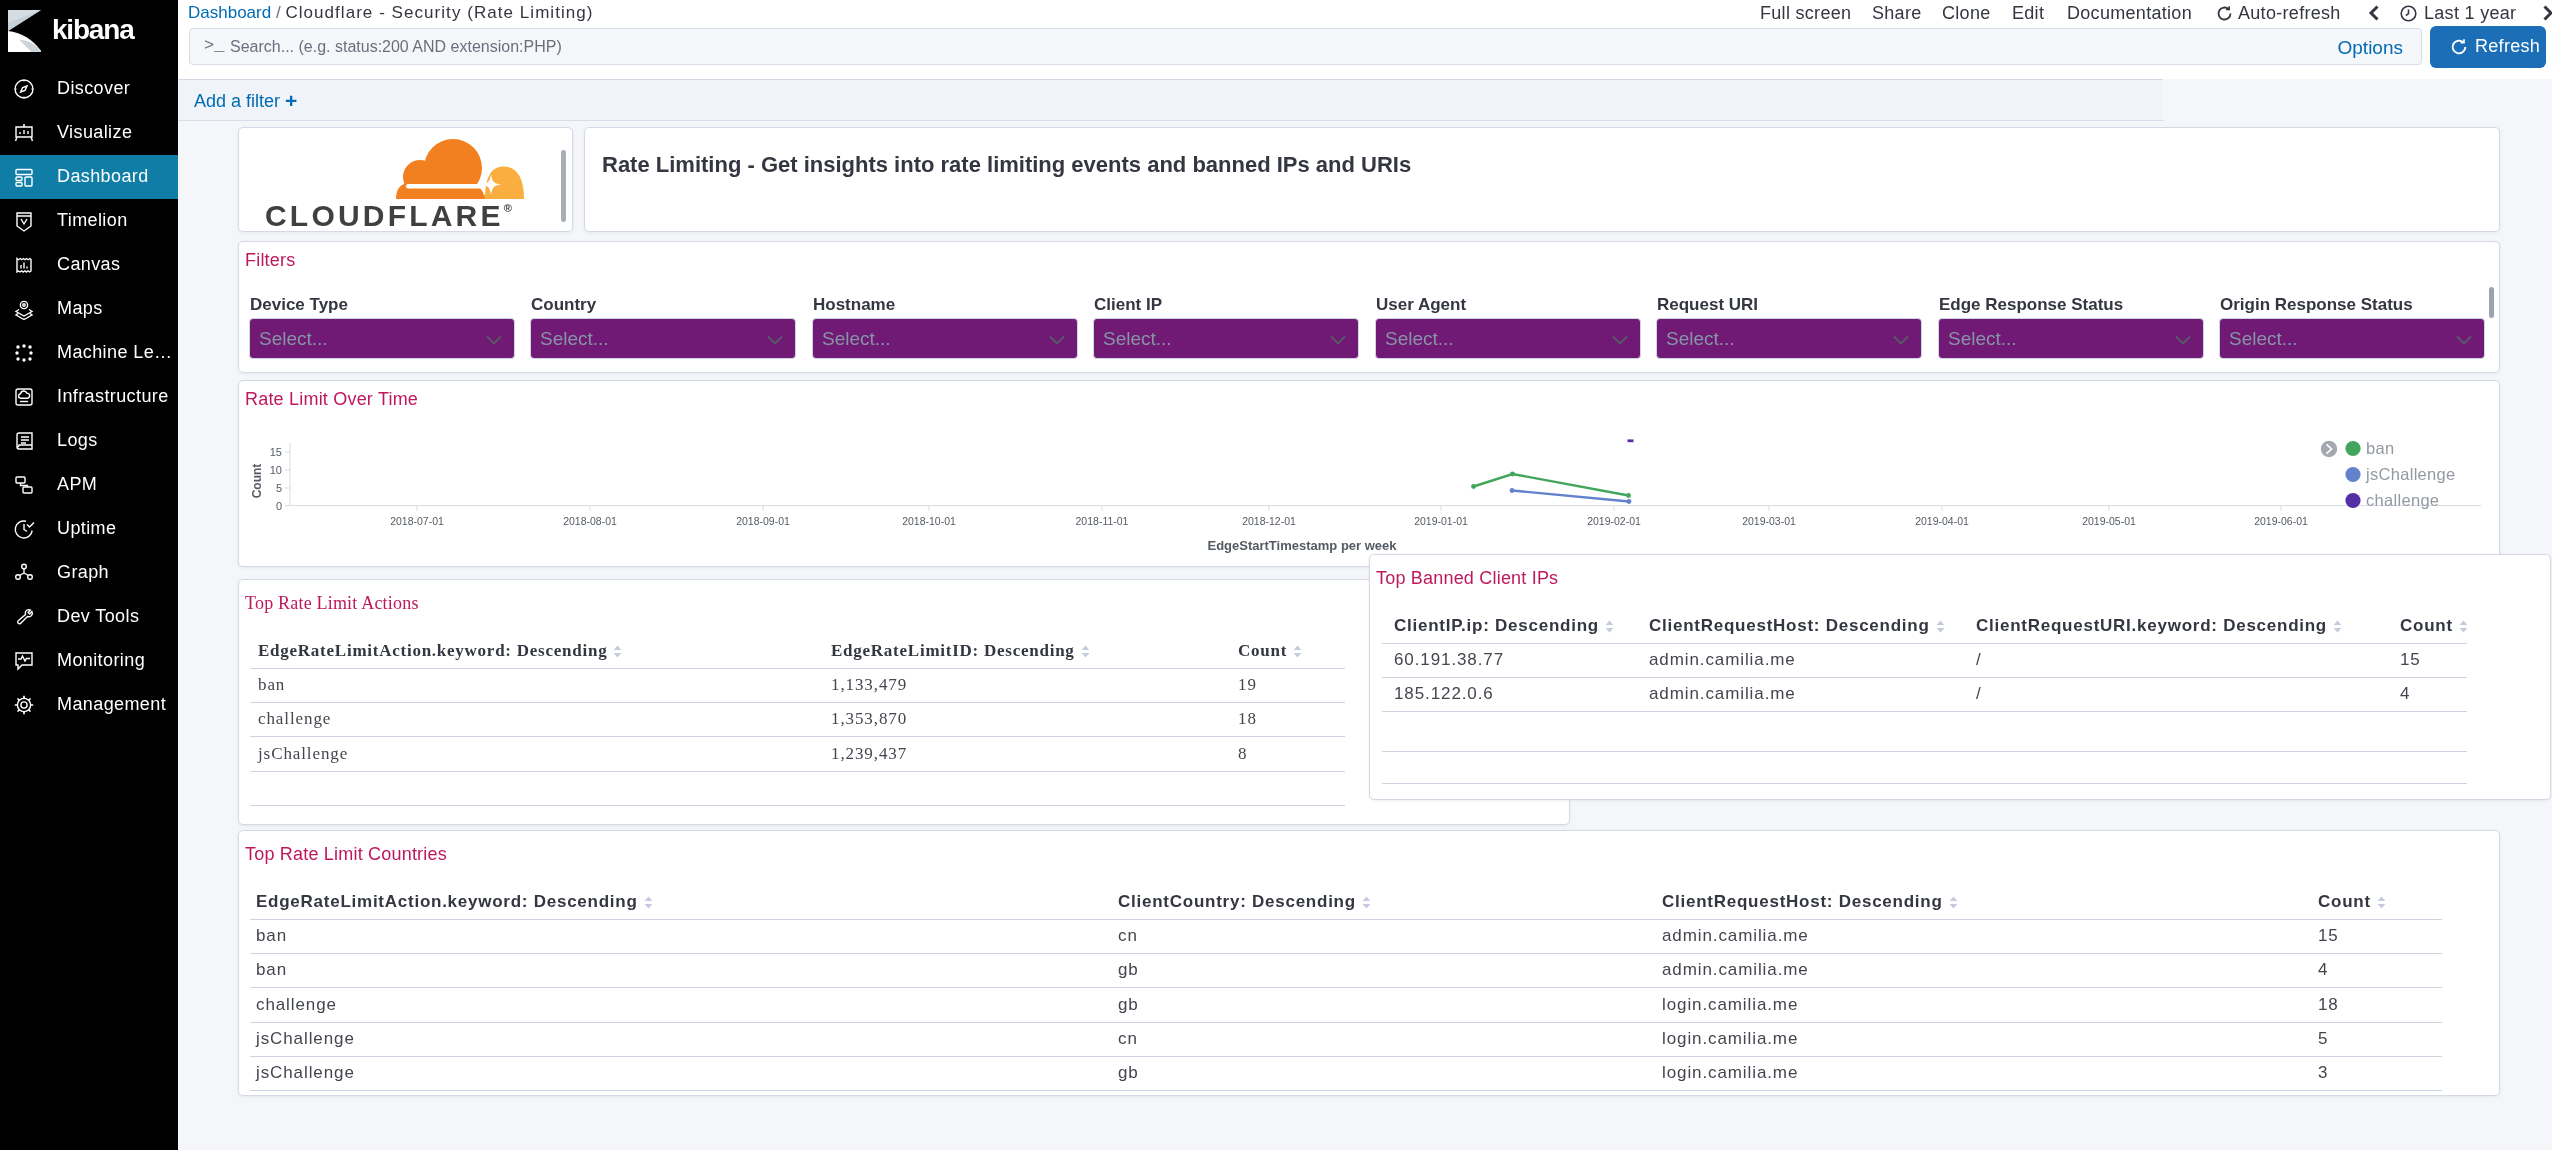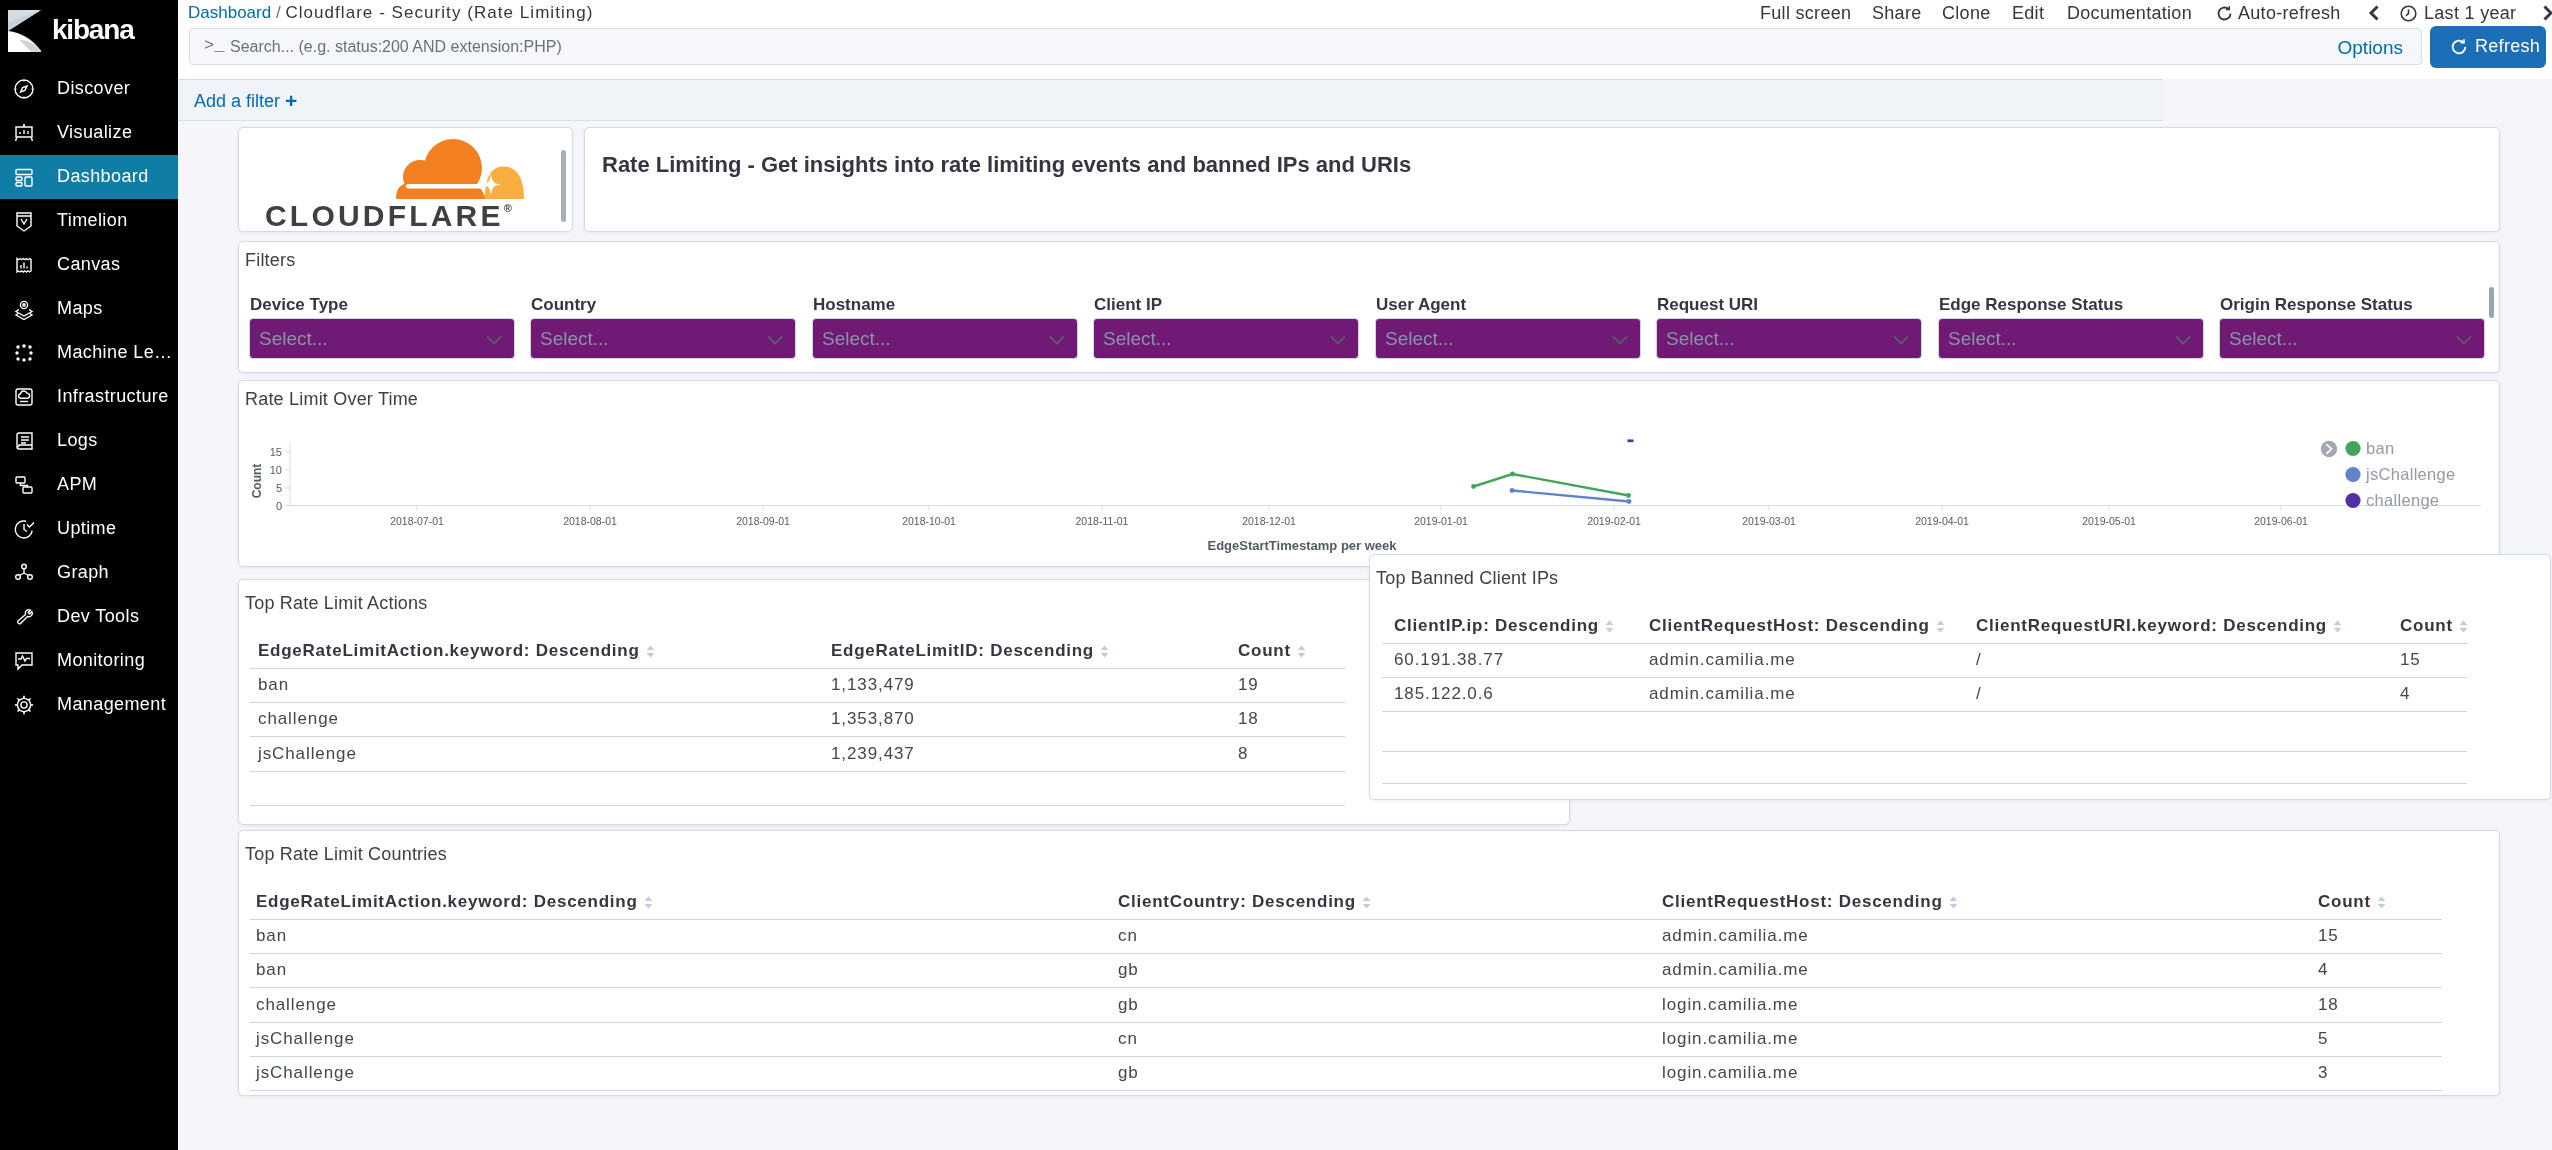--- a/index.html
+++ b/index.html
@@ -26,21 +26,21 @@
 #searchph { position:absolute; left:40px; top:9px; color:#69707d; font-size:16px; }
 #optionslink { position:absolute; right:18px; top:8px; color:#006bb4; font-size:19px; }
 #refreshbtn { position:absolute; left:2430px; top:26px; width:116px; height:42px; background:#1c6fb6; border-radius:6px; color:#fff; font-size:18px; }
 #refreshbtn span.txt { position:absolute; left:45px; top:10px; letter-spacing:0.3px; }
 #filterbar { position:absolute; left:178px; top:79px; width:1985px; height:42px; background:#f0f3f8; border-top:1px solid #d3dae6; border-bottom:1px solid #d9dfe8; }
 #addfilter { position:absolute; top:11px; color:#006bb4; font-size:18px; }
 #addfilter b { font-weight:bold; }
 
 
 .panel { position:absolute; background:#fff; border:1px solid #d3dae6; border-radius:5px; box-shadow:0 1px 3px rgba(120,135,160,0.12); }
-.ptitle { position:absolute; left:6px; top:8px; font-size:18px; color:#404040; letter-spacing:0.2px; }
+.ptitle { position:absolute; left:6px; top:8px; font-size:18px; color:#be185d; letter-spacing:0.2px; }
 
 
 .flabel { position:absolute; top:53px; font-size:17px; font-weight:bold; color:#343741; white-space:nowrap; }
 .fselect { position:absolute; top:76px; width:266px; height:41px; background:#701a75; border:1px solid #cfd7e2; border-radius:4px; }
 .fselect .ph { position:absolute; left:9px; top:9px; font-size:19px; color:#8794a6; }
 .fselect svg { position:absolute; right:9px; top:10px; }
 
 
 .thead { position:absolute; font-size:17px; letter-spacing:0.75px; font-weight:bold; color:#343741; white-space:nowrap; }
 .tcell { position:absolute; font-size:17px; letter-spacing:0.9px; color:#43464d; white-space:nowrap; }
@@ -361,21 +361,21 @@
       <circle cx="2114" cy="93.5" r="7.6" fill="#6282cc"></circle>
       <circle cx="2114" cy="119.5" r="7.6" fill="#542ea5"></circle>
       <g font-size="16.5" fill="#939aa2" letter-spacing="0.3">
         <text x="2127" y="73">ban</text>
         <text x="2127" y="99">jsChallenge</text>
         <text x="2127" y="125">challenge</text>
       </g>
     </svg>
   </div>
 
-  <div class="panel" id="actionspanel" style="left:238px; top:579px; width:1332px; height:246px;">
+  <div class="panel" id="actionspanel" style="left:238px; top:579px; width:1332px; height:246px;font-family:Liberation Serif, serif;">
     <div class="ptitle" style="top:13px">Top Rate Limit Actions</div>
     <div class="thead" style="left:19px; top:61px">EdgeRateLimitAction.keyword: Descending<svg class="sorticon" width="9" height="13" viewBox="0 0 9 13">
           <path d="M4.5 0.5l3.9 4.6H0.6z" fill="#c3cbdc"></path>
           <path d="M4.5 12.5L0.6 7.9h7.8z" fill="#c3cbdc"></path>
         </svg></div>
     <div class="thead" style="left:592px; top:61px">EdgeRateLimitID: Descending<svg class="sorticon" width="9" height="13" viewBox="0 0 9 13">
           <path d="M4.5 0.5l3.9 4.6H0.6z" fill="#c3cbdc"></path>
           <path d="M4.5 12.5L0.6 7.9h7.8z" fill="#c3cbdc"></path>
         </svg></div>
     <div class="thead" style="left:999px; top:61px">Count<svg class="sorticon" width="9" height="13" viewBox="0 0 9 13">

